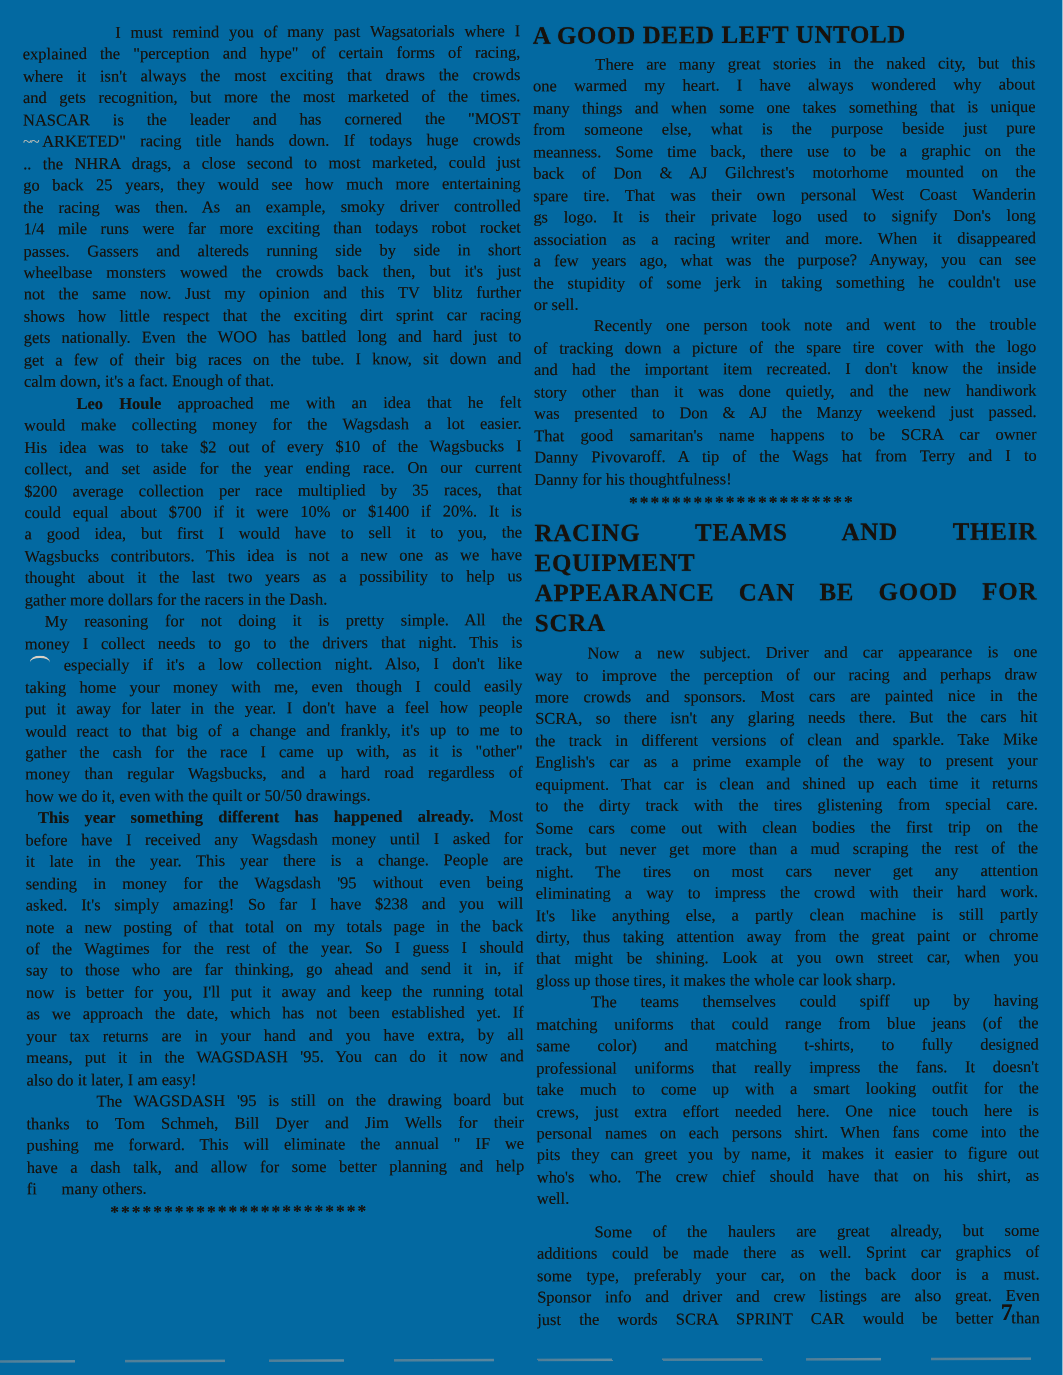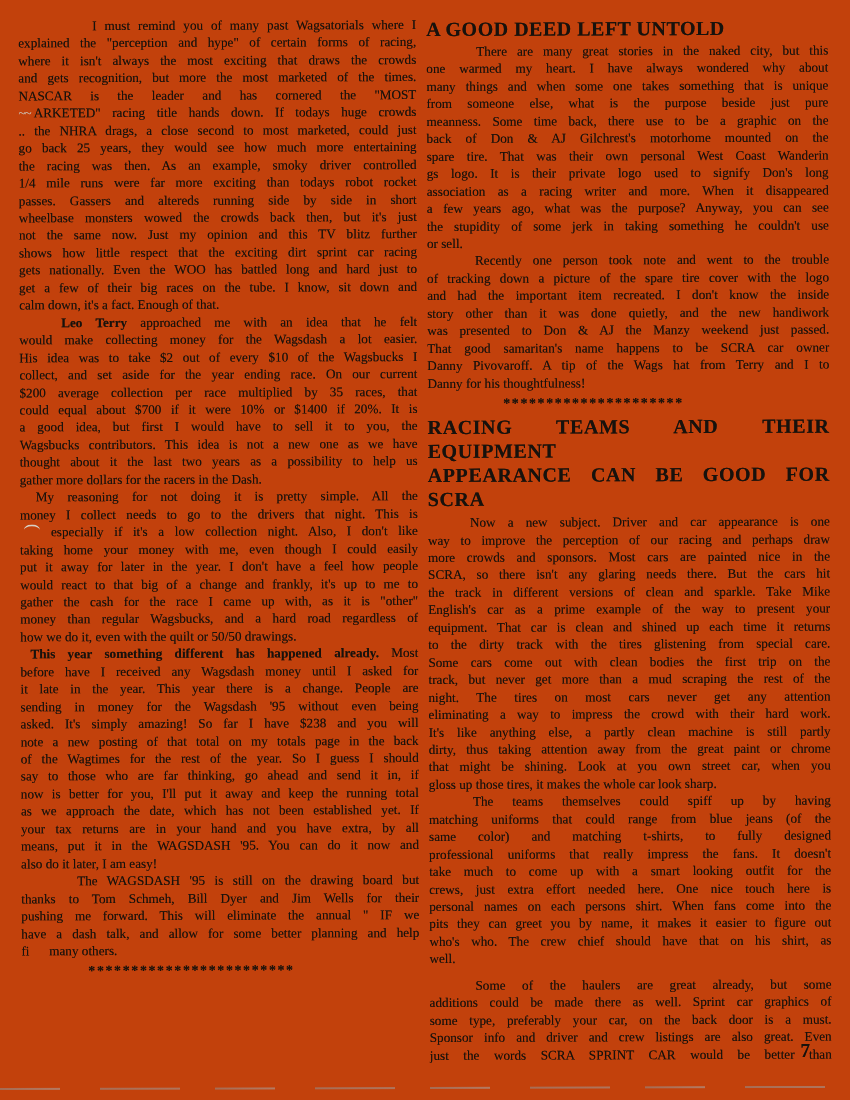--- a/index.html
+++ b/index.html
@@ -1,18 +1,18 @@
 <!DOCTYPE html>
 <html><head>
 <meta charset="utf-8">
 <style>
   html,body{margin:0;padding:0;background:#ffffff;}
   .page{
     position:relative;width:850px;height:1100px;overflow:hidden;
-    background:#c2410c;
+    background:#0369a1;
     font-family:"Liberation Serif","DejaVu Serif",serif;
     color:#17120d;
   }
   .cols{position:absolute;inset:0;transform:rotate(-0.2deg);}
   .col{position:absolute;top:16px;}
   #left-col{left:20px;width:398px;}
   #right-col{left:428px;width:402px;top:17px;}
   .para{margin:0;}
   .tl{
     font-size:13.2px;line-height:17.45px;
@@ -74,21 +74,21 @@
           <div class="tl">1/4 mile runs were far more exciting than todays robot rocket</div>
           <div class="tl">passes. Gassers and altereds running side by side in short</div>
           <div class="tl">wheelbase monsters wowed the crowds back then, but it's just</div>
           <div class="tl">not the same now. Just my opinion and this TV blitz further</div>
           <div class="tl">shows how little respect that the exciting dirt sprint car racing</div>
           <div class="tl">gets nationally. Even the WOO has battled long and hard just to</div>
           <div class="tl">get a few of their big races on the tube. I know, sit down and</div>
           <div class="tl last">calm down, it's a fact. Enough of that.</div>
         </div>
         <div class="para">
-          <div class="tl" style="padding-left: 42px;"><span class="b">Leo Terry</span><span> approached me with an idea that he felt</span></div>
+          <div class="tl" style="padding-left: 42px;"><span class="b">Leo Houle</span><span> approached me with an idea that he felt</span></div>
           <div class="tl">would make collecting money for the Wagsdash a lot easier.</div>
           <div class="tl">His idea was to take $2 out of every $10 of the Wagsbucks I</div>
           <div class="tl">collect, and set aside for the year ending race. On our current</div>
           <div class="tl">$200 average collection per race multiplied by 35 races, that</div>
           <div class="tl">could equal about $700 if it were 10% or $1400 if 20%.  It is</div>
           <div class="tl">a good idea, but first I would have to sell it to you, the</div>
           <div class="tl">Wagsbucks contributors. This idea is not a new one as we have</div>
           <div class="tl">thought about it the last two years as a possibility to help us</div>
           <div class="tl last">gather more dollars for the racers in the Dash.</div>
         </div>

